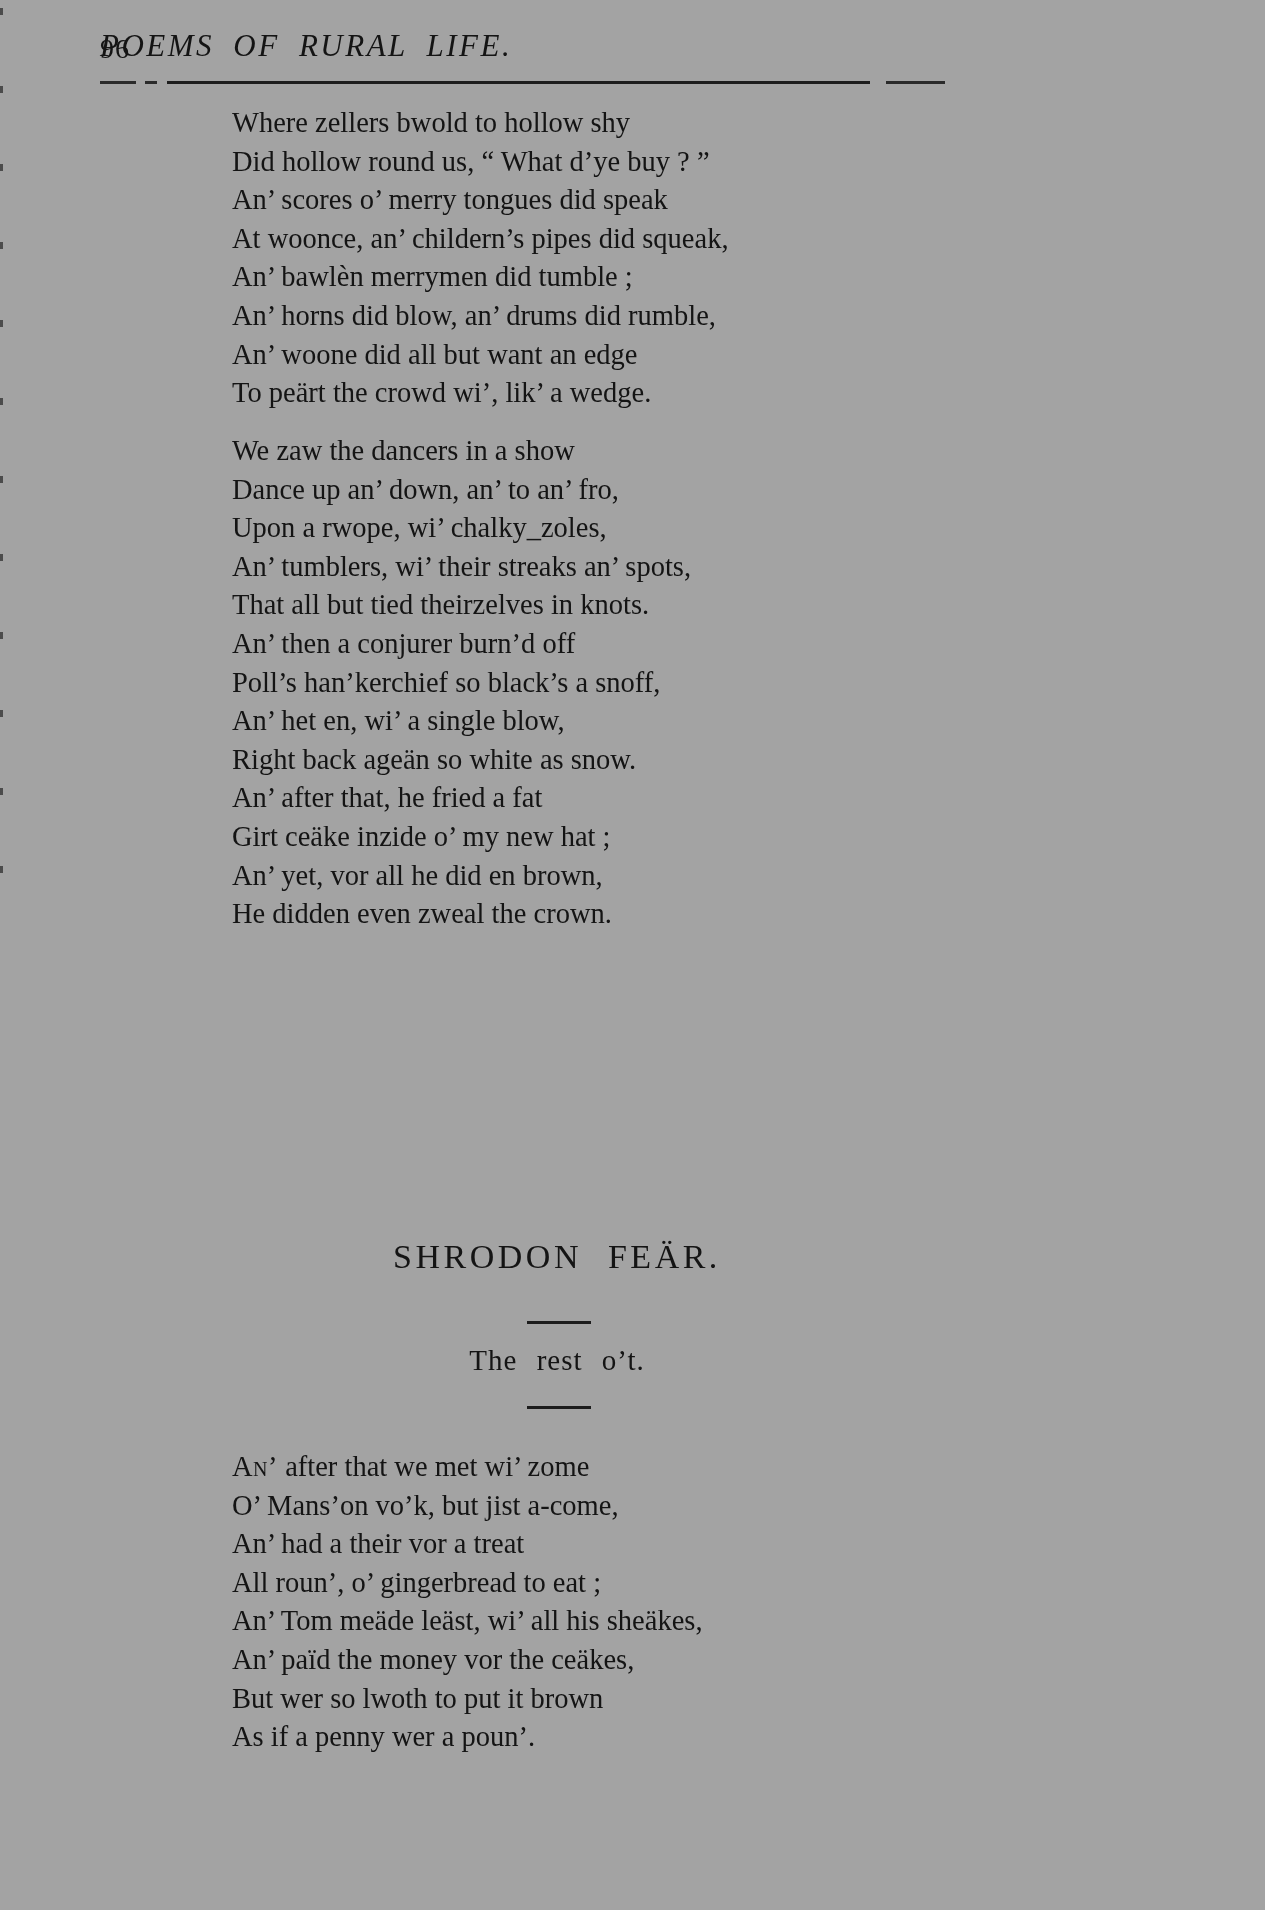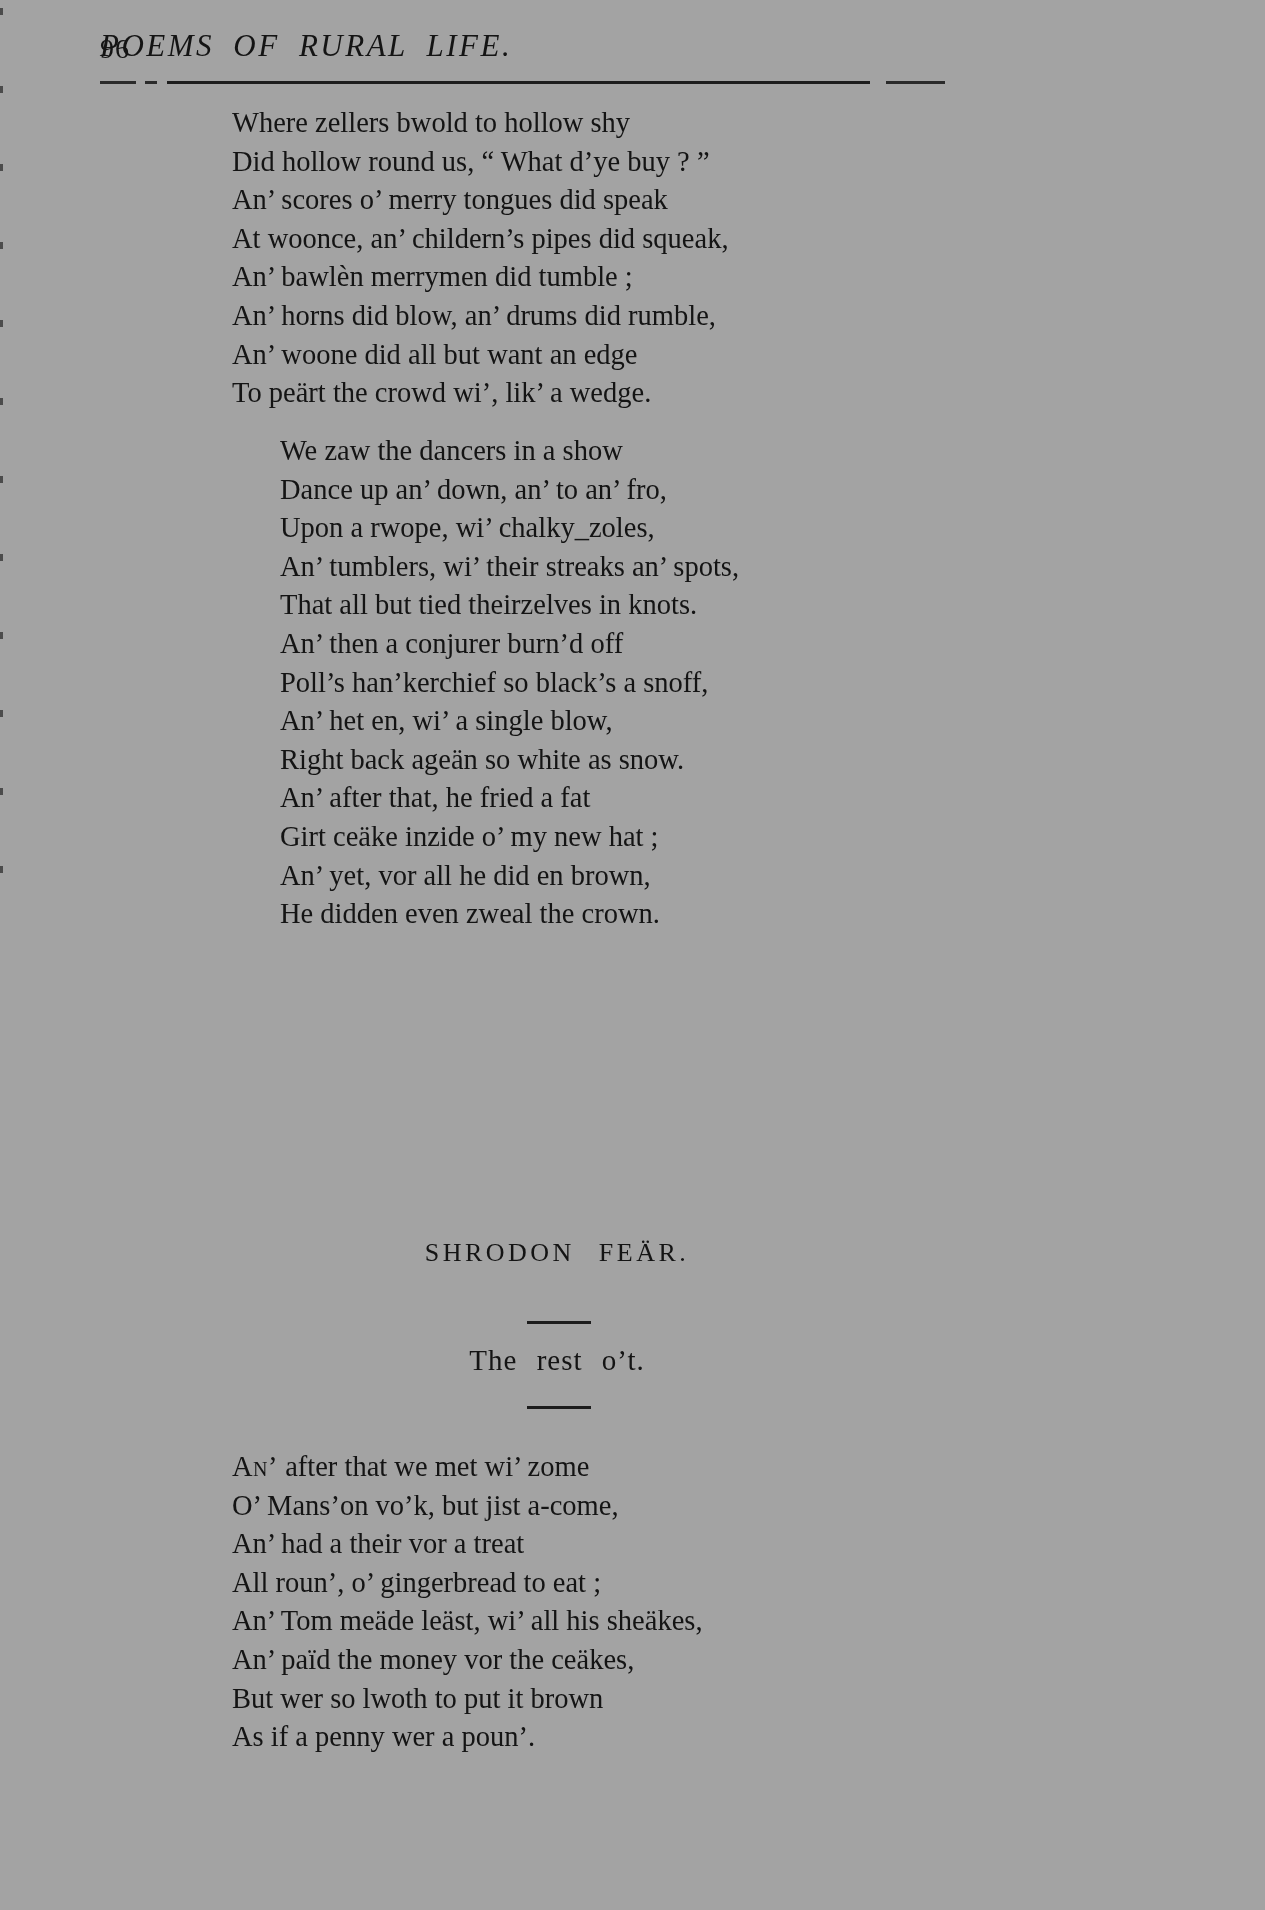--- a/index.html
+++ b/index.html
@@ -59,31 +59,31 @@
   
   .stanza {
     position: absolute;
     left: 232px;
     width: 780px;
     font-size: 28.5px;
     line-height: 38.6px;
     white-space: nowrap;
   }
   .stanza-1 { top: 104px; }
-  .stanza-2 { top: 432px; margin-left: 48px; }
+  .stanza-2 { top: 432px; }
   .stanza-3 { top: 1448px; }
   .lead-smallcaps { font-variant: small-caps; letter-spacing: 0.5px; }
 
   
   .section-heading {
     position: absolute;
     left: 232px; top: 1238px;
     width: 650px;
     text-align: center;
-    font-size: 26px;
+    font-size: 34px;
     letter-spacing: 3.5px;
     word-spacing: 14px;
     white-space: nowrap;
   }
   .short-rule {
     position: absolute;
     left: 527px;
     width: 64px; height: 3px;
     background: #1c1c1c;
   }

